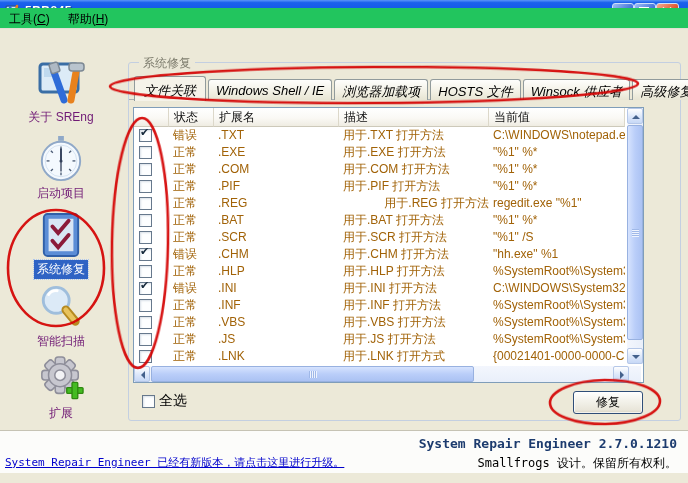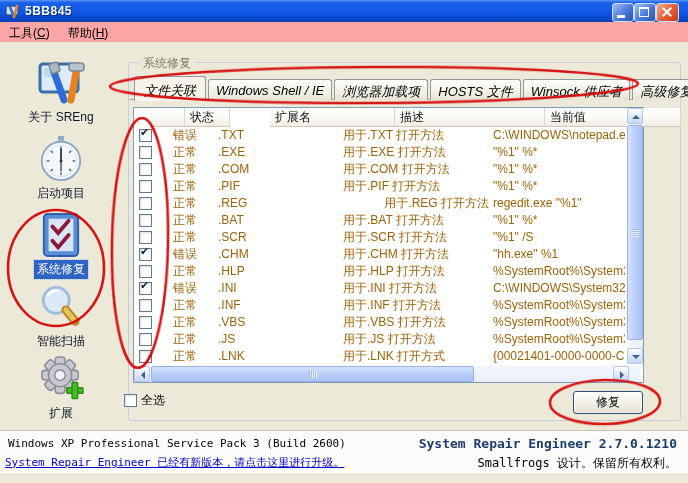--- a/index.html
+++ b/index.html
@@ -15,45 +15,45 @@
   .wbtn{position:absolute;top:3px;width:20px;height:17px;border:1px solid #CFE0FA;border-radius:3px;cursor:pointer;}
   .wbtn.min,.wbtn.max{background:linear-gradient(135deg,#9DBEF6 0%,#4573D8 60%,#2C55B8 100%);}
   .wbtn.close{background:linear-gradient(135deg,#F4AC90 0%,#E25C35 55%,#C23C18 100%);}
   .wbtn.min{left:612px;} .wbtn.max{left:634px;} .wbtn.close{left:656px;width:21px;}
   .g-min{position:absolute;left:4px;bottom:3px;width:8px;height:3px;background:#fff;}
   .g-max{position:absolute;left:4px;top:3px;width:8px;height:7px;border:1px solid #fff;border-top:2px solid #fff;}
   .g-x1,.g-x2{position:absolute;left:4px;top:7px;width:12px;height:2px;background:#fff;}
   .g-x1{transform:rotate(45deg);} .g-x2{transform:rotate(-45deg);}
 
   
-  .menubar{position:absolute;left:0;top:22px;right:0;height:20px;background:#fca5a5;border-bottom:1px solid #E2E1D4;}
+  .menubar{position:absolute;left:0;top:8px;right:0;height:20px;background:#22c55e;border-bottom:1px solid #E2E1D4;}
   .menu-item{display:inline-block;padding:3px 9px 2px;font-size:12px;color:#000;cursor:pointer;}
 
   
   .side-item{position:absolute;left:8px;width:106px;text-align:center;cursor:pointer;}
   .side-item:nth-of-type(1){top:60px;} .side-item:nth-of-type(2){top:136px;}
   .side-item:nth-of-type(3){top:212px;} .side-item:nth-of-type(4){top:284px;}
   .side-item:nth-of-type(5){top:356px;}
   .side-icon{display:block;margin:0 auto;width:48px;height:46px;}
-  .side-label{display:inline-block;font-size:12px;margin-top:2px;padding:1px 3px;color:#0f172a;white-space:nowrap;}
+  .side-label{display:inline-block;font-size:12px;margin-top:2px;padding:1px 3px;color:#701a75;white-space:nowrap;}
   .side-label.selected{background:#2F63C4;color:#fff;outline:1px dotted #AEC6EE;}
 
   
   .groupbox{position:absolute;left:128px;top:62px;width:551px;height:357px;border:1px solid #C3CFE1;border-radius:3px;}
   .groupbox-label{position:absolute;left:139px;top:55px;font-size:12px;color:#7E7D6E;background:#ECE9D8;padding:0 4px;}
   .panel-line{position:absolute;left:129px;top:99px;width:549px;height:1px;background:#A9B0B2;z-index:1;}
   .tabstrip{position:absolute;left:134px;top:76px;height:24px;display:flex;align-items:flex-end;gap:2px;z-index:2;}
   .tab{box-sizing:border-box;font-size:13px;color:#000;padding:3px 7px;height:21px;white-space:nowrap;
     border:1px solid #919B9C;border-bottom:none;border-radius:3px 3px 0 0;cursor:pointer;
     background:linear-gradient(180deg,#FEFEFC 0%,#F2F0E4 60%,#E7E4D3 100%);font-style:italic;}
   .tab.active{height:25px;padding:5px 9px;background:#F5F3E9;z-index:3;margin-bottom:-1px;}
 
   
   .list{position:absolute;left:133px;top:107px;width:509px;height:274px;border:1px solid #7F9DB9;background:#fff;}
-  .lheader{position:absolute;left:16px;top:0;height:19px;display:flex;}
+  .lheader{position:absolute;left:0;top:0;height:19px;display:flex;}
   .hcell{box-sizing:border-box;height:19px;line-height:18px;font-size:12px;padding-left:5px;color:#101010;
     background:linear-gradient(180deg,#FFFFFF 0%,#FAF9F5 55%,#EFECE2 100%);
     border-right:1px solid #DCD8CA;border-bottom:1px solid #CDC9BA;overflow:hidden;white-space:nowrap;}
   .lbody{position:absolute;left:0;top:19px;}
   .lrow{display:flex;height:17px;line-height:17px;font-size:12px;color:#a16207;cursor:default;}
   .lcell{box-sizing:border-box;padding-left:4px;overflow:hidden;white-space:nowrap;}
   .cb-cell{box-sizing:border-box;padding-left:5px;}
   .cbx{display:inline-block;width:11px;height:11px;border:1px solid #66788C;background:#FDFEFF;
     box-shadow:inset 1px 1px 2px #D9E0E8;position:relative;margin-top:2px;cursor:pointer;}
   .cbx.checked::after{content:"✔";position:absolute;left:0;top:-3px;font-size:11px;line-height:11px;
@@ -72,21 +72,21 @@
   .vthumb{position:absolute;box-sizing:border-box;left:0;top:17px;width:16px;height:215px;border:1px solid #98B1E0;border-radius:2px;
     background:linear-gradient(90deg,#D6E3FE,#BACEF9 50%,#ABC2F3);cursor:grab;}
   .vthumb::after{content:"";position:absolute;left:4px;top:50%;margin-top:-4px;width:7px;height:8px;
     background:repeating-linear-gradient(180deg,#9FB8E8 0 1px,#EEF3FE 1px 2px);}
   .hthumb{position:absolute;box-sizing:border-box;left:17px;top:0;width:323px;height:16px;border:1px solid #98B1E0;border-radius:2px;
     background:linear-gradient(180deg,#D6E3FE,#BACEF9 50%,#ABC2F3);cursor:grab;}
   .hthumb::after{content:"";position:absolute;top:4px;left:50%;margin-left:-4px;height:7px;width:8px;
     background:repeating-linear-gradient(90deg,#9FB8E8 0 1px,#EEF3FE 1px 2px);}
 
   
-  .selectall{position:absolute;left:124px;top:392px;display:flex;align-items:center;font-size:12px;color:#000;cursor:pointer;}
+  .selectall{position:absolute;left:142px;top:392px;display:flex;align-items:center;font-size:14px;color:#000;cursor:pointer;}
   .selectall .cbx{margin:0 4px 0 0;}
   .xp-btn{position:absolute;left:573px;top:391px;width:70px;height:23px;box-sizing:border-box;
     border:1px solid #2F4E78;border-radius:3px;font-size:12px;color:#000;text-align:center;line-height:21px;cursor:pointer;
     background:linear-gradient(180deg,#FFFFFF 0%,#F4F3EC 40%,#E9E6DA 85%,#D9D5C4 100%);
     box-shadow:inset 0 0 0 1px #FFFFFFAA;}
 
   
   .statusbar{position:absolute;left:0;top:430px;width:688px;height:42px;background:#FCFCFA;border-top:1px solid #C6C3B4;}
   .os-line{position:absolute;left:8px;top:6px;font:11px "DejaVu Sans Mono","Liberation Mono",monospace;color:#000;}
   .up-link{position:absolute;left:5px;top:24px;font:11px "DejaVu Sans Mono","Liberation Mono",monospace;
@@ -190,21 +190,21 @@
       <div class="tab">浏览器加载项</div>
       <div class="tab">HOSTS 文件</div>
       <div class="tab">Winsock 供应者</div>
       <div class="tab">高级修复</div>
     </div>
 
   <div class="list">
     <div class="lheader" id="lheader">
         <div class="hcell" style="width: 35px;"></div>
         <div class="hcell" style="width: 45px;">状态</div>
-        <div class="hcell" style="width: 125px; margin-left: 40px;">扩展名</div>
+        <div class="hcell" style="width: 125px;">扩展名</div>
         <div class="hcell" style="width: 150px;">描述</div>
         <div class="hcell" style="width: 136px;">当前值</div>
       </div>
     <div class="lbody" id="lbody">
         <div class="lrow">
           <div class="cb-cell" style="width: 35px; box-sizing: border-box;"><span class="cbx checked"></span></div>
           <div class="lcell" style="width: 45px;">错误</div>
           <div class="lcell" style="width: 125px;">.TXT</div>
           <div class="lcell" style="width: 150px;">用于.TXT 打开方法</div>
           <div class="lcell" style="width: 136px;">C:\WINDOWS\notepad.exe</div>
@@ -313,21 +313,20 @@
     </div>
   </div>
 
   <div class="selectall">
     <span class="cbx"></span>
     <span>全选</span>
   </div>
   <div class="xp-btn">修复</div>
 
   <div class="statusbar">
-    <div class="os-line">Windows XP Professional Service Pack 3 (Build 2600)</div>
     <div class="up-link">System Repair Engineer 已经有新版本，请点击这里进行升级。</div>
     <div class="app-title">System Repair Engineer 2.7.0.1210</div>
     <div class="credits">Smallfrogs 设计。保留所有权利。</div>
   </div>
 
   <svg class="annotations" viewBox="0 0 688 483">
     <g fill="none" stroke="#D40000" stroke-width="2.6" opacity="0.92">
       <ellipse cx="374" cy="85" rx="264" ry="18" transform="rotate(-0.3 374 85)"></ellipse>
       <ellipse cx="140" cy="243" rx="28" ry="125" transform="rotate(1 140 243)"></ellipse>
       <ellipse cx="56" cy="268" rx="48" ry="58"></ellipse>

